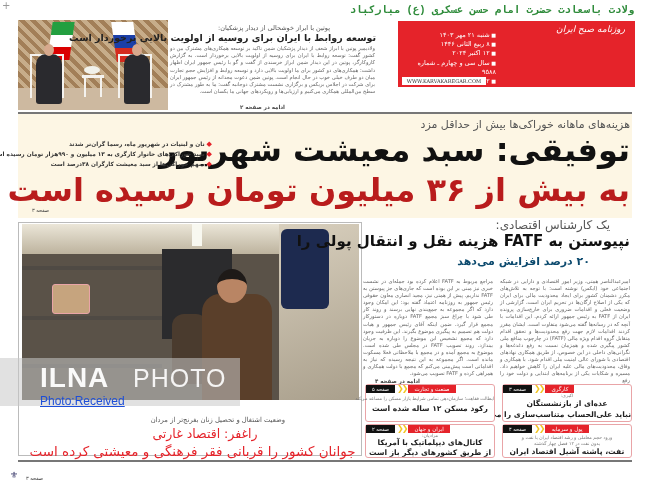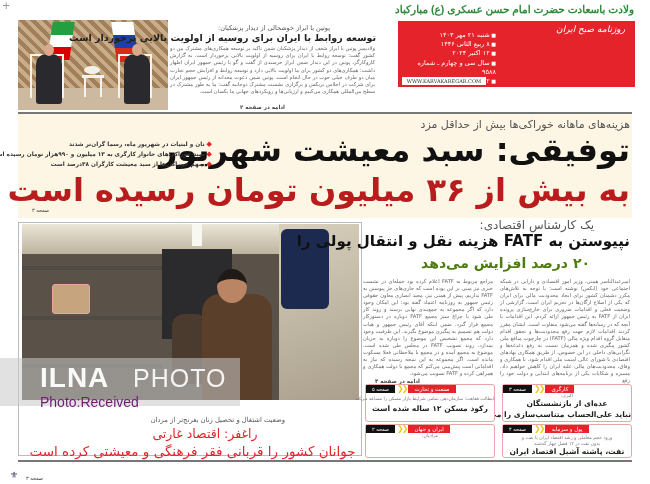--- a/index.html
+++ b/index.html
@@ -3,21 +3,21 @@
 <meta charset="utf-8">
 <style>
   * { box-sizing: border-box; margin: 0; padding: 0; }
   html, body { width: 650px; height: 484px; overflow: hidden; background: #ffffff; }
   body { position: relative; font-family: "DejaVu Sans", sans-serif; direction: rtl; color: #222; }
 
   .abs { position: absolute; }
 
   
   .top-banner { right: 16px; top: 3px; width: 265px; height: 16px; text-align: right;
-    font-family: Liberation Sans, sans-serif; font-weight: bold; font-size: 10.5px; color: #2e8b3a; white-space: nowrap; }
+    font-family: Liberation Mono, monospace; font-weight: bold; font-size: 10.5px; color: #2e8b3a; white-space: nowrap; }
 
   
   .masthead { left: 398px; top: 21px; width: 237px; height: 66px; background: #e5232a; overflow: hidden; }
   .masthead .subtitle { position: absolute; right: 10px; top: 3px; font-size: 9px; color: #fff; font-style: italic; }
   .masthead .logo { position: absolute; right: 6px; top: 14px; font-family: "DejaVu Serif", serif; font-weight: bold;
     font-size: 46px; color: #fff; line-height: 52px; letter-spacing: -1px; font-style: italic; }
   .masthead .info { position: absolute; left: 6px; top: 10px; width: 92px; font-size: 6.5px; color: #fff; line-height: 9.2px; text-align: right; }
   .masthead .info div::before { content: "■ "; font-size: 5px; }
   .masthead .url { position: absolute; left: 4px; bottom: 2px; width: 84px; height: 8px; background: #fff; color: #333; font-size: 5px;
     text-align: center; line-height: 8px; direction: ltr; font-family: "DejaVu Serif", serif; }
@@ -65,31 +65,31 @@
   .photo-shop .box { position: absolute; left: 30px; top: 60px; width: 38px; height: 30px; background: #c6a47e; }
   .photo-shop .jacket { position: absolute; right: 30px; top: 5px; width: 48px; height: 80px; background: #1d2a4f; border-radius: 6px; }
   .photo-shop .worker { position: absolute; left: 180px; top: 70px; width: 70px; height: 106px; background: #5a3f2a; border-radius: 18px 18px 0 0; }
   .photo-shop .worker-head { position: absolute; left: 195px; top: 45px; width: 30px; height: 34px; background: #b98564; border-radius: 50%; border-top: 10px solid #1e1a18; }
   .photo-shop .worker2 { position: absolute; left: 150px; top: 90px; width: 36px; height: 70px; background: #4a3b2e; border-radius: 12px 12px 0 0; }
   .photo-shop .light { position: absolute; left: 170px; top: 0; width: 10px; height: 22px; background: #f8f8f0; }
 
   .watermark { left: 0; top: 358px; width: 240px; height: 48px; background: rgba(200,200,200,0.55); }
   .wm-ilna { left: 40px; top: 362px; font-family: "Liberation Sans", sans-serif; font-weight: bold; font-size: 28px; color: rgba(255,255,255,0.95); direction: ltr; letter-spacing: 1px; }
   .wm-photo { left: 133px; top: 364px; font-family: "Liberation Sans", sans-serif; font-size: 25px; color: rgba(255,255,255,0.9); direction: ltr; letter-spacing: 1px; }
-  .wm-received { left: 40px; top: 394px; font-family: "Liberation Sans", sans-serif; font-size: 14px; color: #701a75; direction: ltr; }
+  .wm-received { left: 40px; top: 394px; font-family: "Liberation Sans", sans-serif; font-size: 12px; color: #1d4ed8; direction: ltr; text-decoration: underline; }
 
   .shop-kicker { left: 105px; top: 416px; width: 180px; font-size: 6.8px; color: #555; text-align: right; white-space: nowrap; }
   .shop-head1 { left: 100px; top: 426px; width: 210px; font-size: 12.5px; color: #e5232a; text-align: center; white-space: nowrap; }
   .shop-head2 { left: 25px; top: 443px; width: 335px; font-size: 13.5px; color: #e5232a; text-align: center; white-space: nowrap; }
   .shop-page { left: 26px; top: 475px; font-size: 5px; color: #333; }
 
   
-  .fatf-kicker { right: 56px; top: 218px; font-size: 12px; color: #555; white-space: nowrap; }
+  .fatf-kicker { right: 40px; top: 218px; font-size: 12px; color: #555; white-space: nowrap; }
   .fatf-head1 { right: 20px; top: 232px; font-size: 15px; font-weight: bold; color: #111; white-space: nowrap; }
-  .fatf-head2 { right: 60px; top: 255px; font-size: 14px; font-weight: bold; color: #4d7c0f; white-space: nowrap; }
+  .fatf-head2 { right: 60px; top: 255px; font-size: 11px; font-weight: bold; color: #0c4a6e; white-space: nowrap; }
   .fatf-col { top: 278px; width: 130px; font-size: 5.2px; line-height: 7.1px; color: #666; text-align: justify; }
   .fatf-col.r { right: 20px; }
   .fatf-col.l { right: 157px; }
   .fatf-cont { right: 230px; top: 378px; font-size: 5.5px; font-weight: bold; color: #444; }
 
   
   .box { width: 130px; height: 36px; border: 1px solid #e9a4a7; border-radius: 3px; background: #fff; }
   .box-tag { height: 8px; display: flex; direction: ltr; }
   .tag-black { background: #111; color: #fff; font-size: 5px; padding: 0 6px; line-height: 8px; }
   .tag-chev { color: #f3c623; font-size: 8px; line-height: 8px; font-weight: bold; margin: 0 2px; letter-spacing: -2px; }
@@ -216,16 +216,18 @@
   <div class="box-head">نفت، پاشنه آشیل اقتصاد ایران</div>
 </div>
 
 <div class="abs box" style="right:155px; top:424px; height:34px;">
   <div class="box-tag">
     <span class="tag-black">صفحه ۲</span>
     <span class="tag-chev">❯❯</span>
     <span class="tag-red">ایران و جهان</span>
   </div>
   <div class="box-kicker">مرادیان:</div>
+  <div class="box-head" style="line-height:10px;">کانال‌های دیپلماتیک با آمریکا</div>
+  <div class="box-head" style="line-height:10px;">از طریق کشورهای دیگر باز است</div>
 </div>
 
 <div class="abs rule-bottom"></div>
 <div class="abs corner-emblem">⚜</div>
 
 </body></html>

